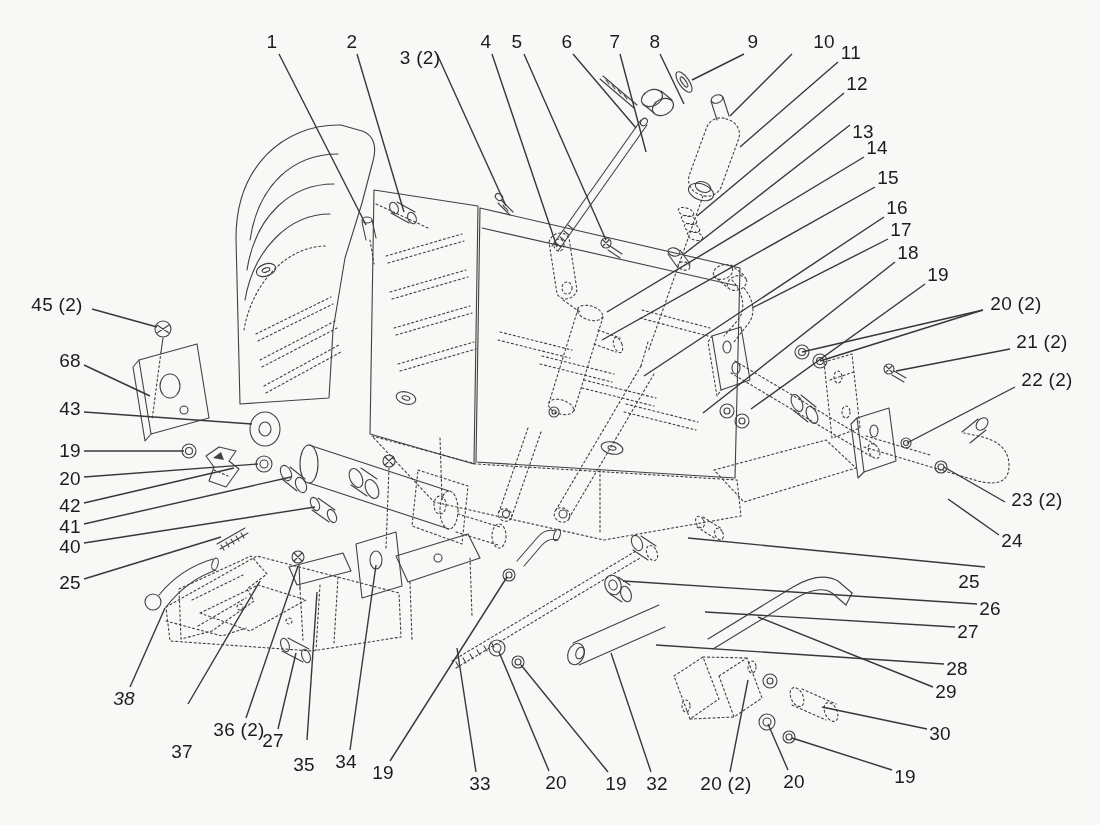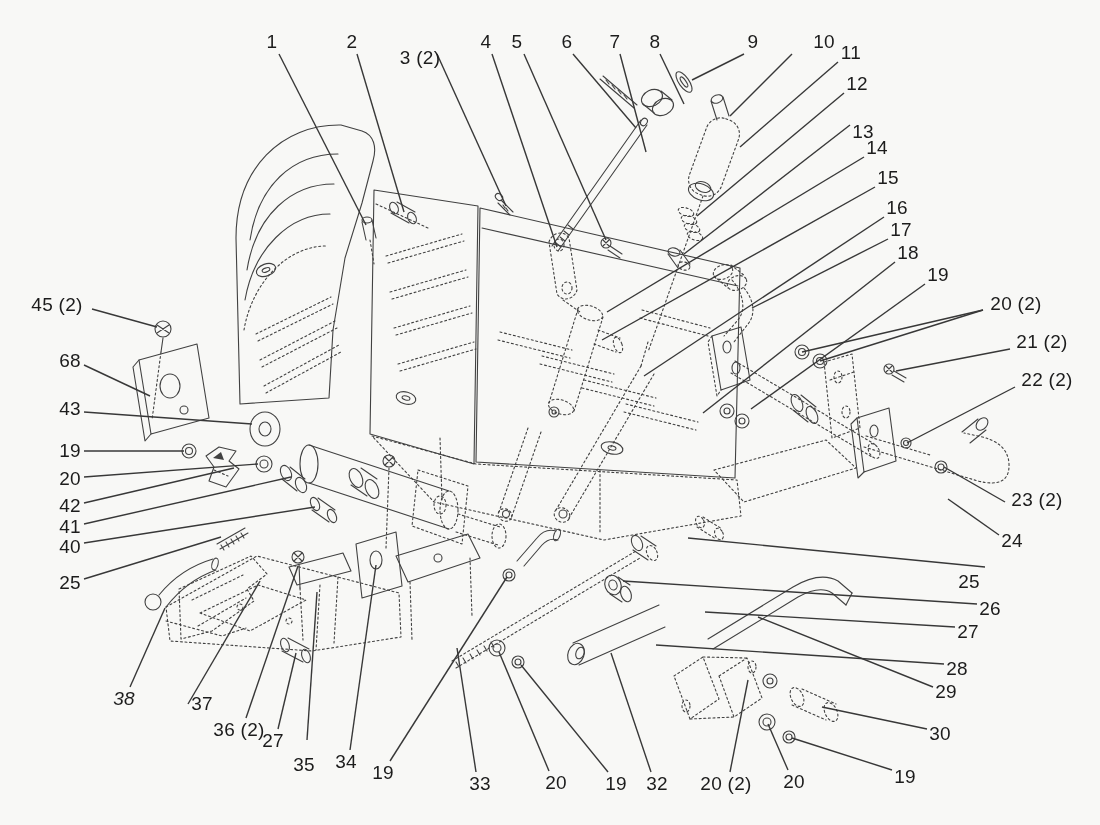--- a/index.html
+++ b/index.html
@@ -472,21 +472,21 @@
       <div class="callout" style="left: 726px; top: 784px;">20 (2)</div>
       <div class="callout" style="left: 657px; top: 784px;">32</div>
       <div class="callout" style="left: 616px; top: 784px;">19</div>
       <div class="callout" style="left: 556px; top: 783px;">20</div>
       <div class="callout" style="left: 480px; top: 784px;">33</div>
       <div class="callout" style="left: 383px; top: 773px;">19</div>
       <div class="callout" style="left: 346px; top: 762px;">34</div>
       <div class="callout" style="left: 304px; top: 752px; margin-top: 13px;">35</div>
       <div class="callout" style="left: 273px; top: 741px;">27</div>
       <div class="callout" style="left: 239px; top: 730px;">36 (2)</div>
-      <div class="callout" style="left: 182px; top: 704px; margin-left: 20px;">37</div>
+      <div class="callout" style="left: 182px; top: 752px;">37</div>
       <div class="callout" style="left: 124px; top: 699px; font-style: italic;">38</div>
       <div class="callout" style="left: 70px; top: 583px;">25</div>
       <div class="callout" style="left: 70px; top: 547px;">40</div>
       <div class="callout" style="left: 70px; top: 527px;">41</div>
       <div class="callout" style="left: 70px; top: 506px;">42</div>
       <div class="callout" style="left: 70px; top: 479px;">20</div>
       <div class="callout" style="left: 70px; top: 451px;">19</div>
       <div class="callout" style="left: 70px; top: 409px;">43</div>
       <div class="callout" style="left: 70px; top: 361px;">68</div>
       <div class="callout" style="left: 57px; top: 305px;">45 (2)</div>

